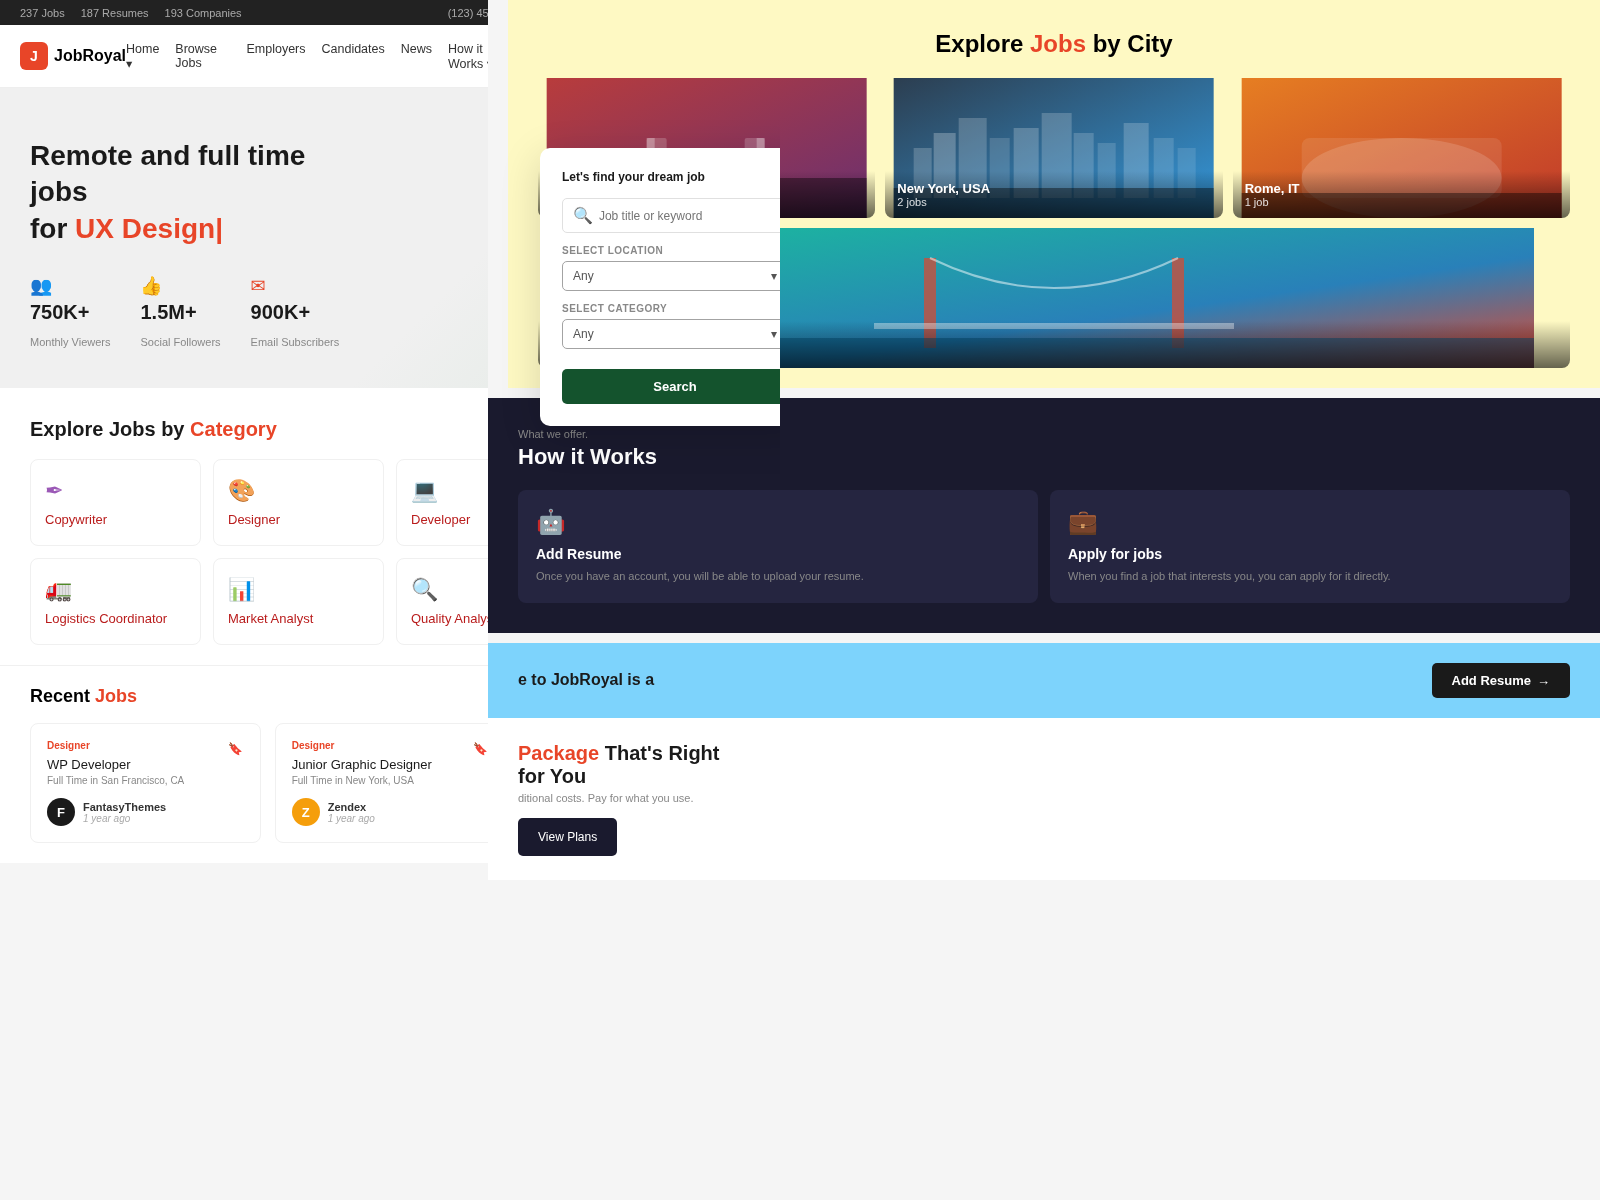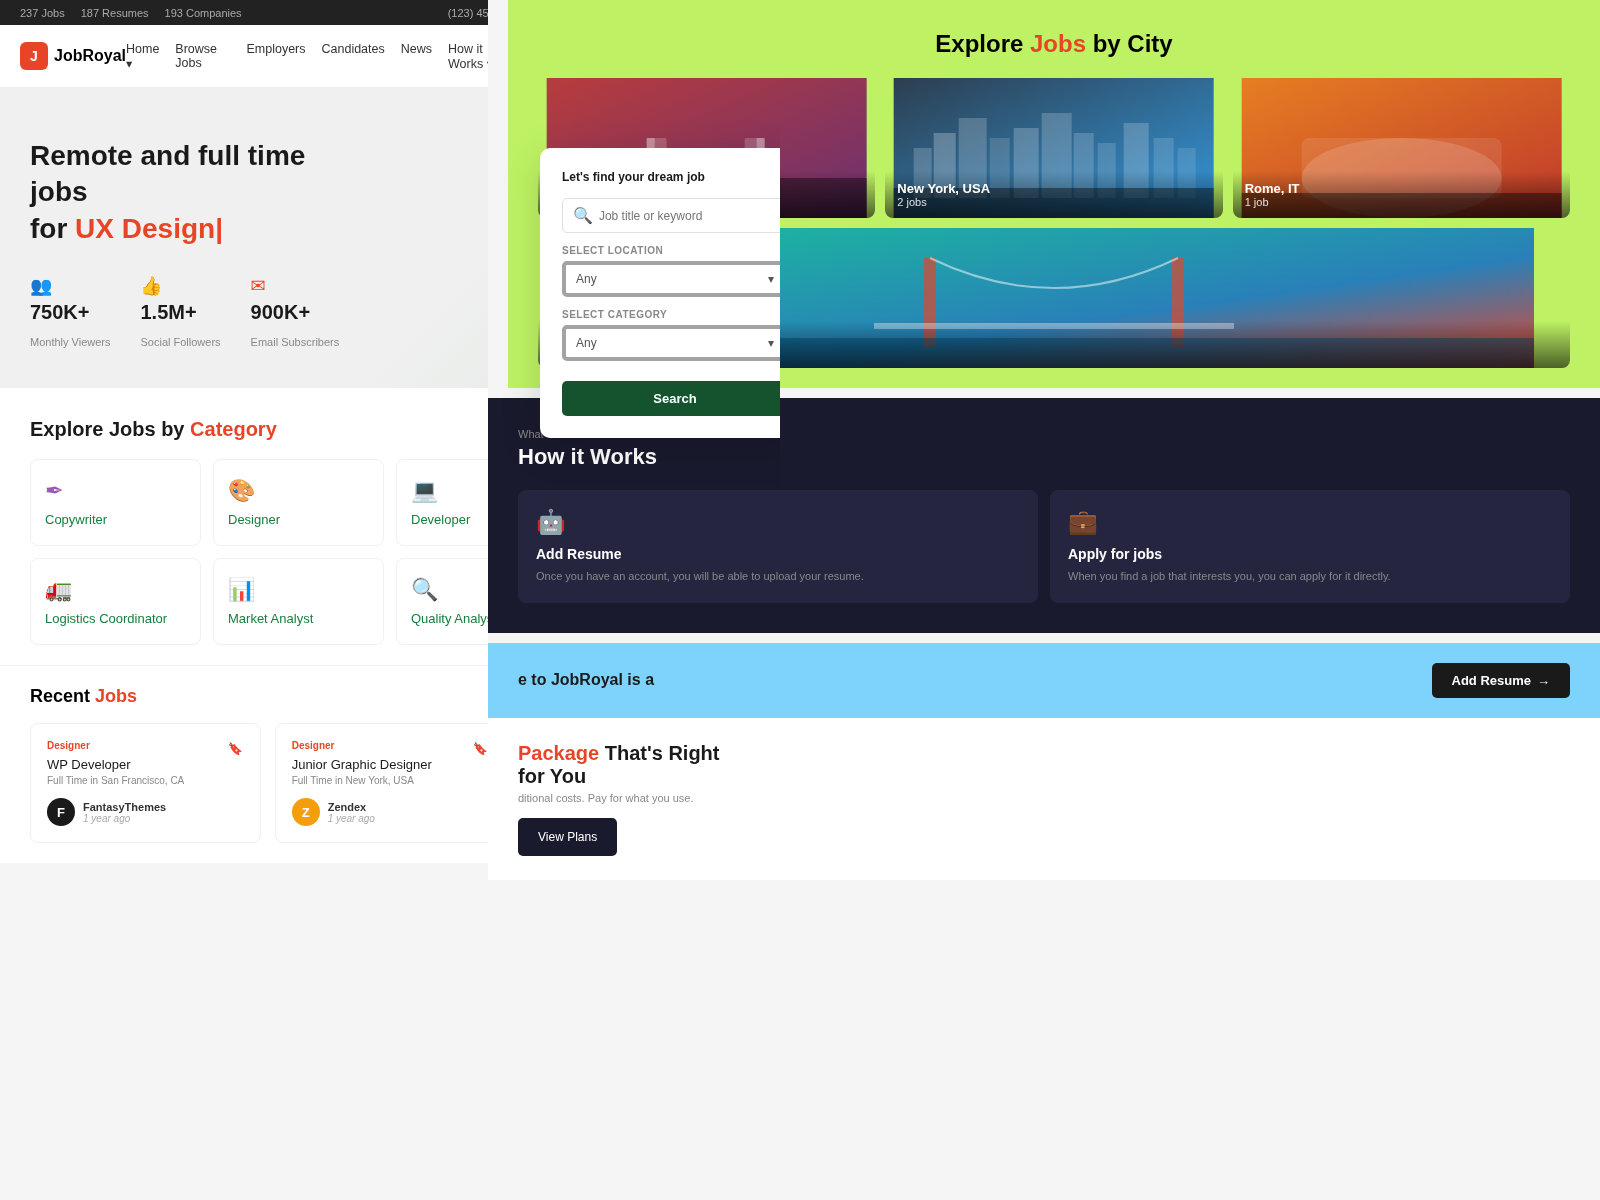--- a/index.html
+++ b/index.html
@@ -126,21 +126,21 @@
       border-radius: 5px;
       padding: 7px 10px;
       gap: 6px;
       margin-bottom: 12px;
     }
     .search-input-wrap input {
       border: none; outline: none; font-size: 12px; width: 100%; color: #999;
     }
     .form-label { font-size: 10px; font-weight: 600; color: #888; letter-spacing: 0.5px; margin-bottom: 5px; }
     .form-select {
-      border: 4px solid #a3a3a3;
+      border: 1px solid #a3a3a3;
       border-radius: 5px;
       padding: 7px 10px;
       font-size: 12px;
       color: #555;
       width: 100%;
       display: flex;
       align-items: flex-end;
       justify-content: space-between;
       margin-bottom: 12px;
       cursor: pointer;
@@ -174,21 +174,21 @@
     }
     .category-card {
       background: white;
       border: 1px solid #f0f0f0;
       border-radius: 8px;
       padding: 18px 14px;
       cursor: pointer;
       transition: box-shadow 0.2s;
     }
     .cat-icon { font-size: 22px; margin-bottom: 8px; }
-    .cat-name { font-size: 13px; font-weight: 500; color: #15803d; }
+    .cat-name { font-size: 13px; font-weight: 500; color: #b91c1c; }
 
     
     .recent-section {
       padding: 20px 30px;
       background: white;
       border-top: 1px solid #f0f0f0;
     }
     .recent-title { font-size: 18px; font-weight: 700; }
     .recent-title .highlight { color: #e84528; }
     .jobs-grid {
@@ -223,21 +223,21 @@
       left: 488px; top: 0;
       width: 1112px;
       height: 1200px;
       background: #f5f5f5;
       overflow: hidden;
     }
 
     
     .city-section {
       padding: 30px 30px 20px 30px;
-      background: #bef264;
+      background: #fef9c3;
       margin-left: 20px;
     }
     .city-title { font-size: 24px; font-weight: 700; text-align: center; margin-bottom: 20px; }
     .city-title .highlight { color: #e84528; }
     .city-grid {
       display: grid;
       grid-template-columns: 1fr 1fr 1fr;
       grid-template-rows: auto auto;
       gap: 10px;
     }

